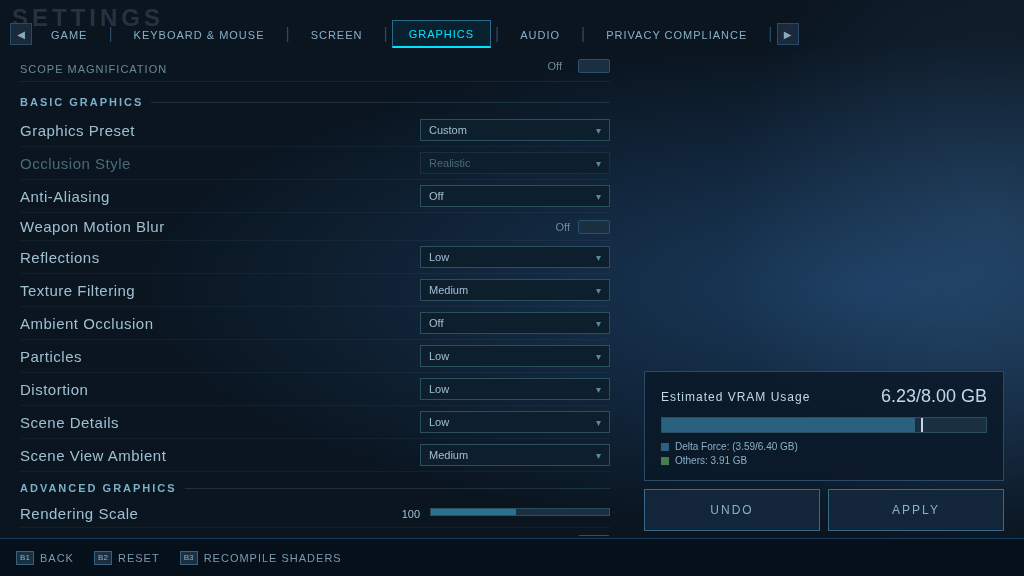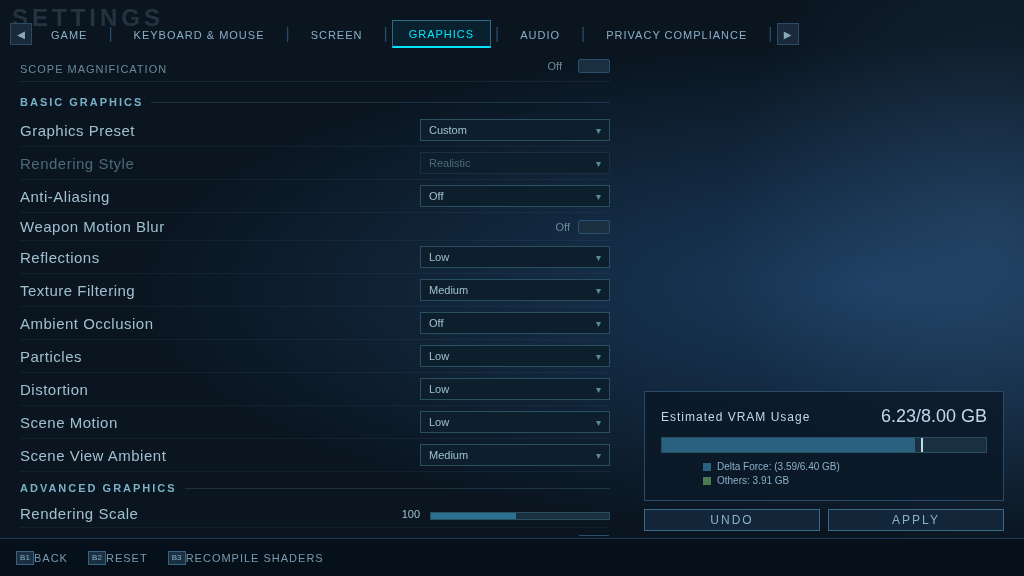--- a/index.html
+++ b/index.html
@@ -187,21 +187,21 @@
       display: flex;
       align-items: center;
       gap: 8px;
     }
     .toggle-label-off {
       font-size: 11px;
       color: #6a8a9a;
     }
     .slider-row {
       display: flex;
-      align-items: flex-end;
+      align-items: flex-start;
       gap: 10px;
       width: 220px;
     }
     .slider-value {
       font-size: 11px;
       color: #a0c0d0;
       min-width: 30px;
       text-align: right;
     }
     .slider-track {
@@ -273,34 +273,33 @@
       display: flex;
       flex-direction: column;
       gap: 3px;
     }
     .vram-legend-item {
       display: flex;
       align-items: center;
       gap: 6px;
       font-size: 10px;
       color: #8ab0c8;
-      margin-left: 42px;
     }
     .legend-dot {
       width: 8px;
       height: 8px;
       flex-shrink: 0;
     }
     .action-buttons {
       display: flex;
       gap: 8px;
     }
     .action-btn {
       flex: 1;
-      height: 22px;
+      height: 42px;
       background: rgba(20,40,60,0.9);
       border: 1px solid #3a6a8a;
       color: #8ab0c8;
       font-size: 12px;
       letter-spacing: 2px;
       text-transform: uppercase;
       cursor: pointer;
       display: flex;
       align-items: center;
       justify-content: center;
@@ -315,20 +314,21 @@
       border-top: 1px solid #1a3a5a;
       display: flex;
       align-items: center;
       padding: 0 16px;
       gap: 20px;
       z-index: 4;
     }
     .bottom-btn {
       display: flex;
       align-items: center;
+      gap: 6px;
       cursor: pointer;
     }
     .bottom-btn-key {
       width: 18px;
       height: 14px;
       background: #1a3040;
       border: 1px solid #3a6080;
       color: #8ab0c8;
       font-size: 8px;
       display: flex;
@@ -385,21 +385,21 @@
 
   <div class="setting-row">
     <span class="setting-label">Graphics Preset</span>
     <div class="select-box">
       <span>Custom</span>
       <span class="chevron">▾</span>
     </div>
   </div>
 
   <div class="setting-row">
-    <span class="setting-label disabled">Rendering Style</span>
+    <span class="setting-label disabled">Occlusion Style</span>
     <div class="select-box disabled">
       <span>Realistic</span>
       <span class="chevron">▾</span>
     </div>
   </div>
 
   <div class="setting-row">
     <span class="setting-label">Anti-Aliasing</span>
     <div class="select-box">
       <span>Off</span>
@@ -449,21 +449,21 @@
 
   <div class="setting-row">
     <span class="setting-label">Distortion</span>
     <div class="select-box">
       <span>Low</span>
       <span class="chevron">▾</span>
     </div>
   </div>
 
   <div class="setting-row">
-    <span class="setting-label">Scene Motion</span>
+    <span class="setting-label">Scene Details</span>
     <div class="select-box">
       <span>Low</span>
       <span class="chevron">▾</span>
     </div>
   </div>
 
   <div class="setting-row">
     <span class="setting-label">Scene View Ambient</span>
     <div class="select-box">
       <span>Medium</span>

